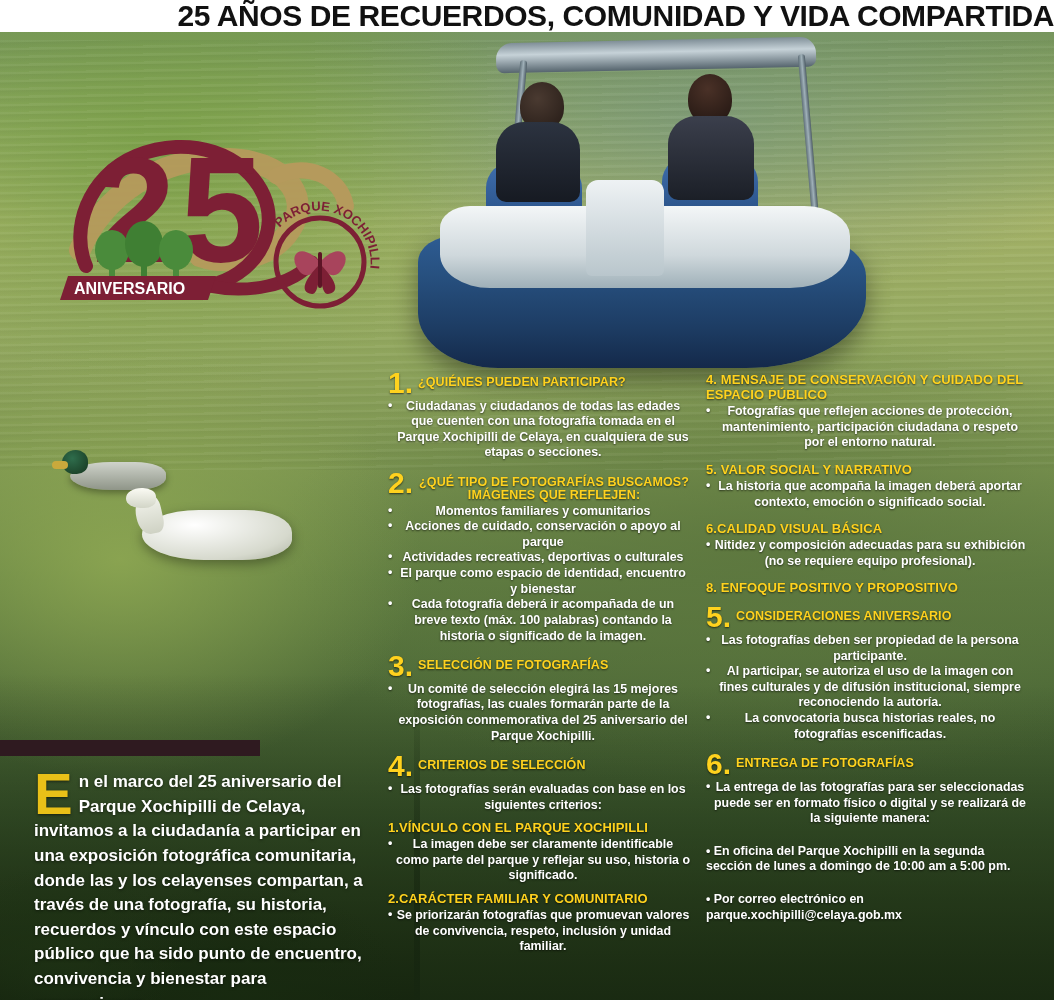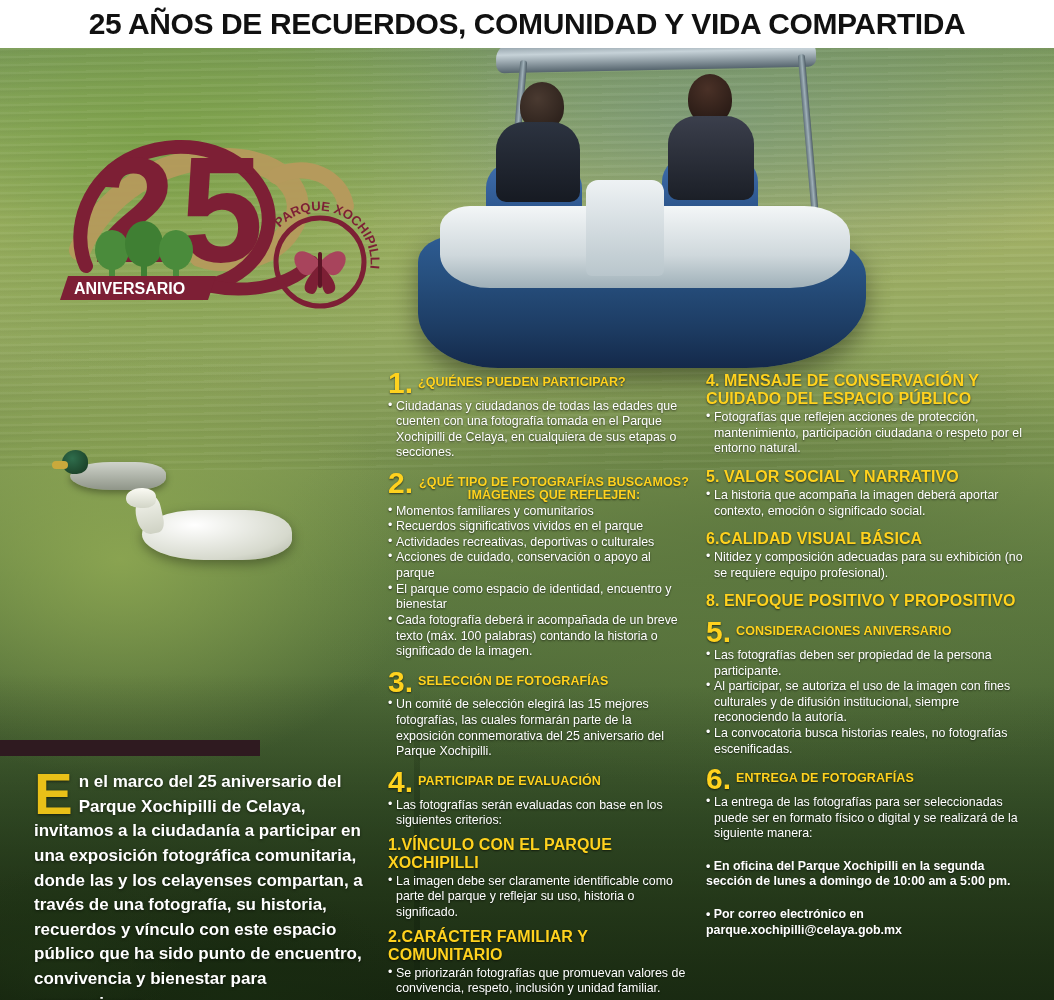--- a/index.html
+++ b/index.html
@@ -159,23 +159,23 @@
   }
   .person-r .hair {
     position: absolute; left: 280px; top: 52px; width: 62px; height: 76px;
     background: linear-gradient(180deg,#3a241c,#1b100c);
     border-radius: 40% 40% 45% 45%;
     z-index: -1;
   }
 
   
   .top-banner {
-    position: absolute; left: 0; top: 0; width: 1054px; height: 48px;
+    position: absolute; left: 0; top: 0; width: 1054px; height: 32px;
     background: #ffffff;
-    display: flex; align-items: center; justify-content: center;
+    display: flex; align-items: center; justify-content: flex-end;
   }
   .top-banner h1 {
     font-size: 30px; font-weight: 700; letter-spacing: -0.4px;
     color: #111; white-space: nowrap;
     font-family: "Liberation Sans", sans-serif;
   }
 
   
   .logo { position: absolute; left: 40px; top: 80px; width: 340px; height: 250px; }
   .logo svg { width: 100%; height: 100%; display: block; }
@@ -211,31 +211,31 @@
   }
   .sec-num {
     font-size: 30px; font-weight: 700; color: #ffd21e; line-height: .92;
     margin-top: -3px;
   }
   .sec-title {
     font-size: 12.5px; font-weight: 700; color: #ffd21e;
     padding-top: 4px; letter-spacing: .1px; text-align: center;
   }
   .sec-title-plain {
-    font-size: 16px; font-weight: 700; color: #ffd21e; margin-bottom: 2px;
+    font-size: 13px; font-weight: 700; color: #ffd21e; margin-bottom: 2px;
     letter-spacing: .1px;
   }
   .body-t {
     font-size: 12.4px; line-height: 1.26; font-weight: 700; color: #fff;
     margin-top: 10px;
   }
   ul.bul { list-style: none; margin-top: 2px; }
   ul.bul li {
-    font-size: 12.4px; line-height: 1.26; font-weight: 400; color: #fff;
-    position: relative; padding-left: 8px; margin-bottom: 0px;
+    font-size: 12.4px; line-height: 1.26; font-weight: 700; color: #fff;
+    position: relative; padding-left: 8px; margin-bottom: 0px; text-align: center;
   }
   ul.bul li:before {
     content: "•"; position: absolute; left: 0; top: -1px; color: #fff;
   }
   .gap { height: 7px; }
 </style>
 </head>
 <body>
 
 <div id="page">
@@ -340,42 +340,41 @@
       </ul>
     </div>
 
     <div class="sec">
       <div class="sec-head">
         <span class="sec-num">2.</span>
         <span class="sec-title">¿QUÉ TIPO DE FOTOGRAFÍAS BUSCAMOS? IMÁGENES QUE REFLEJEN:</span>
       </div>
       <ul class="bul">
         <li>Momentos familiares y comunitarios</li>
-        <li>Recuerdos significativos vividos en el parque</li>
+        <li>Acciones de cuidado, conservación o apoyo al parque</li>
         <li>Actividades recreativas, deportivas o culturales</li>
-        <li>Acciones de cuidado, conservación o apoyo al parque</li>
         <li>El parque como espacio de identidad, encuentro y bienestar</li>
         <li>Cada fotografía deberá ir acompañada de un breve texto (máx. 100 palabras) contando la historia o significado de la imagen.</li>
       </ul>
     </div>
 
     <div class="sec">
       <div class="sec-head">
         <span class="sec-num">3.</span>
         <span class="sec-title">SELECCIÓN DE FOTOGRAFÍAS</span>
       </div>
       <ul class="bul">
         <li>Un comité de selección elegirá las 15 mejores fotografías, las cuales formarán parte de la exposición conmemorativa del 25 aniversario del Parque Xochipilli.</li>
       </ul>
     </div>
 
     <div class="sec">
       <div class="sec-head">
         <span class="sec-num">4.</span>
-        <span class="sec-title">PARTICIPAR DE EVALUACIÓN</span>
+        <span class="sec-title">CRITERIOS DE SELECCIÓN</span>
       </div>
       <ul class="bul">
         <li>Las fotografías serán evaluadas con base en los siguientes criterios:</li>
       </ul>
       <div class="gap"></div>
       <div>
         <div class="sec-title-plain">1.VÍNCULO CON EL PARQUE XOCHIPILLI</div>
         <ul class="bul">
           <li>La imagen debe ser claramente identificable como parte del parque y reflejar su uso, historia o significado.</li>
         </ul>

